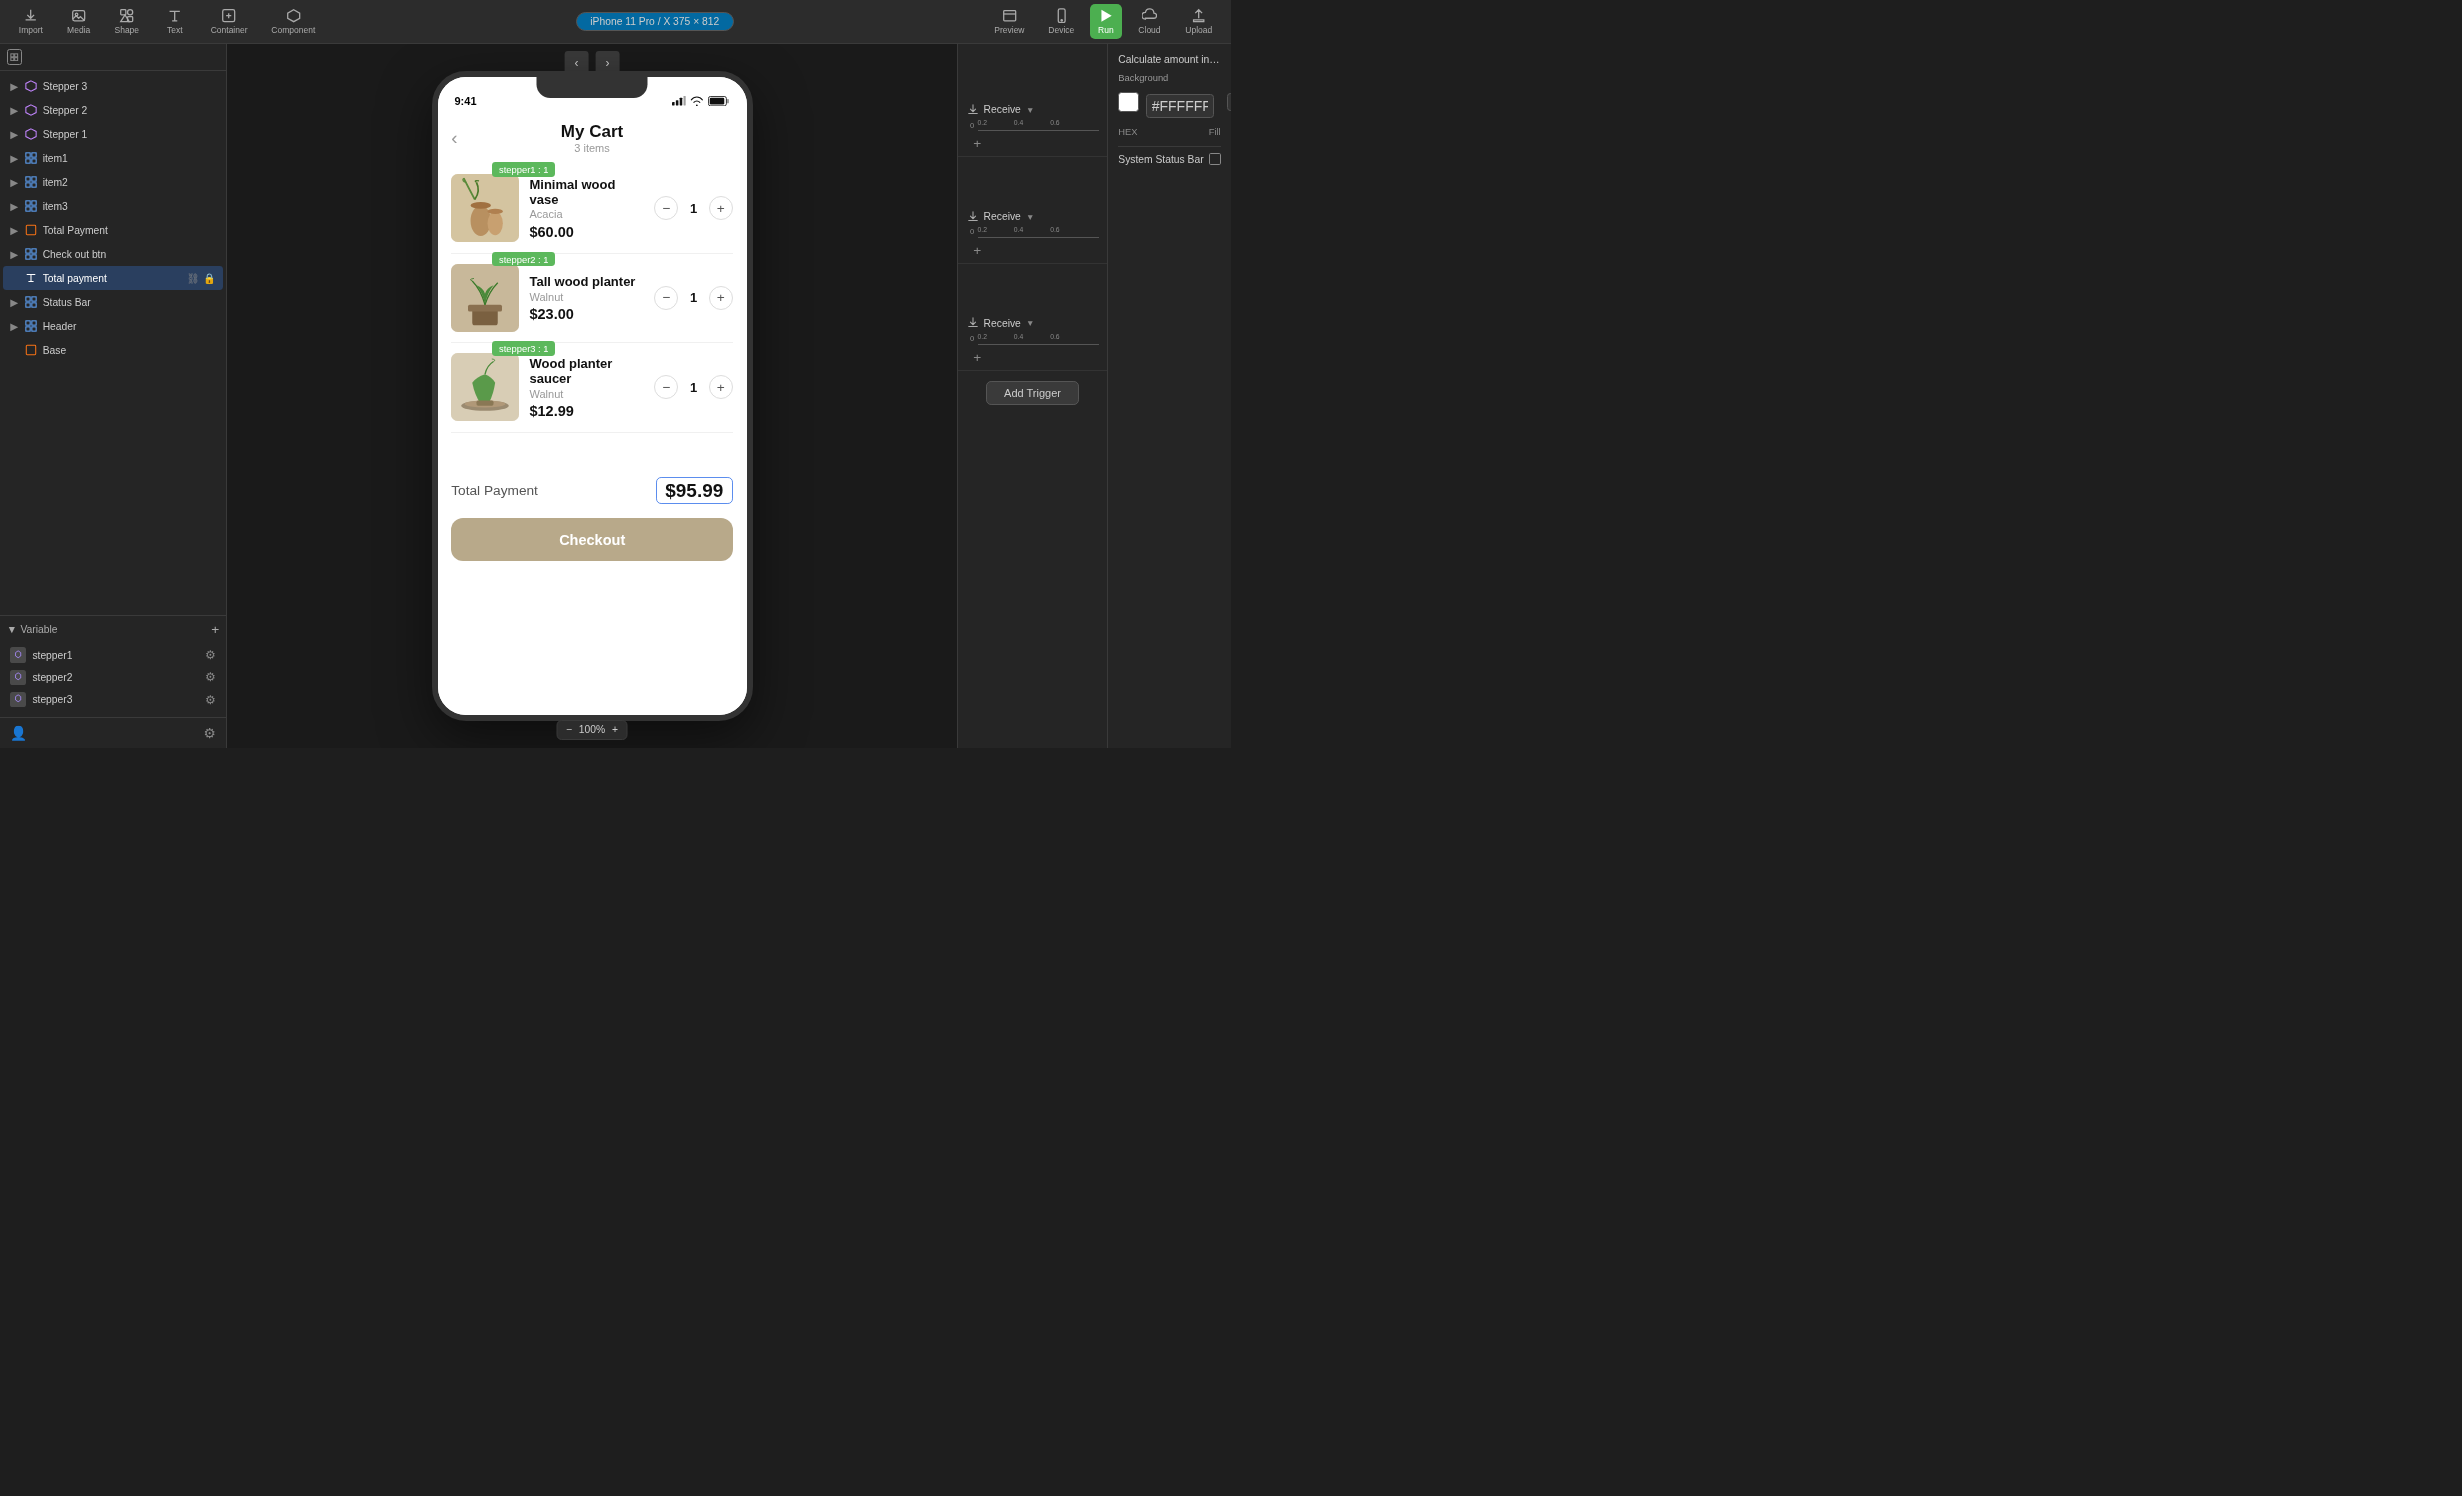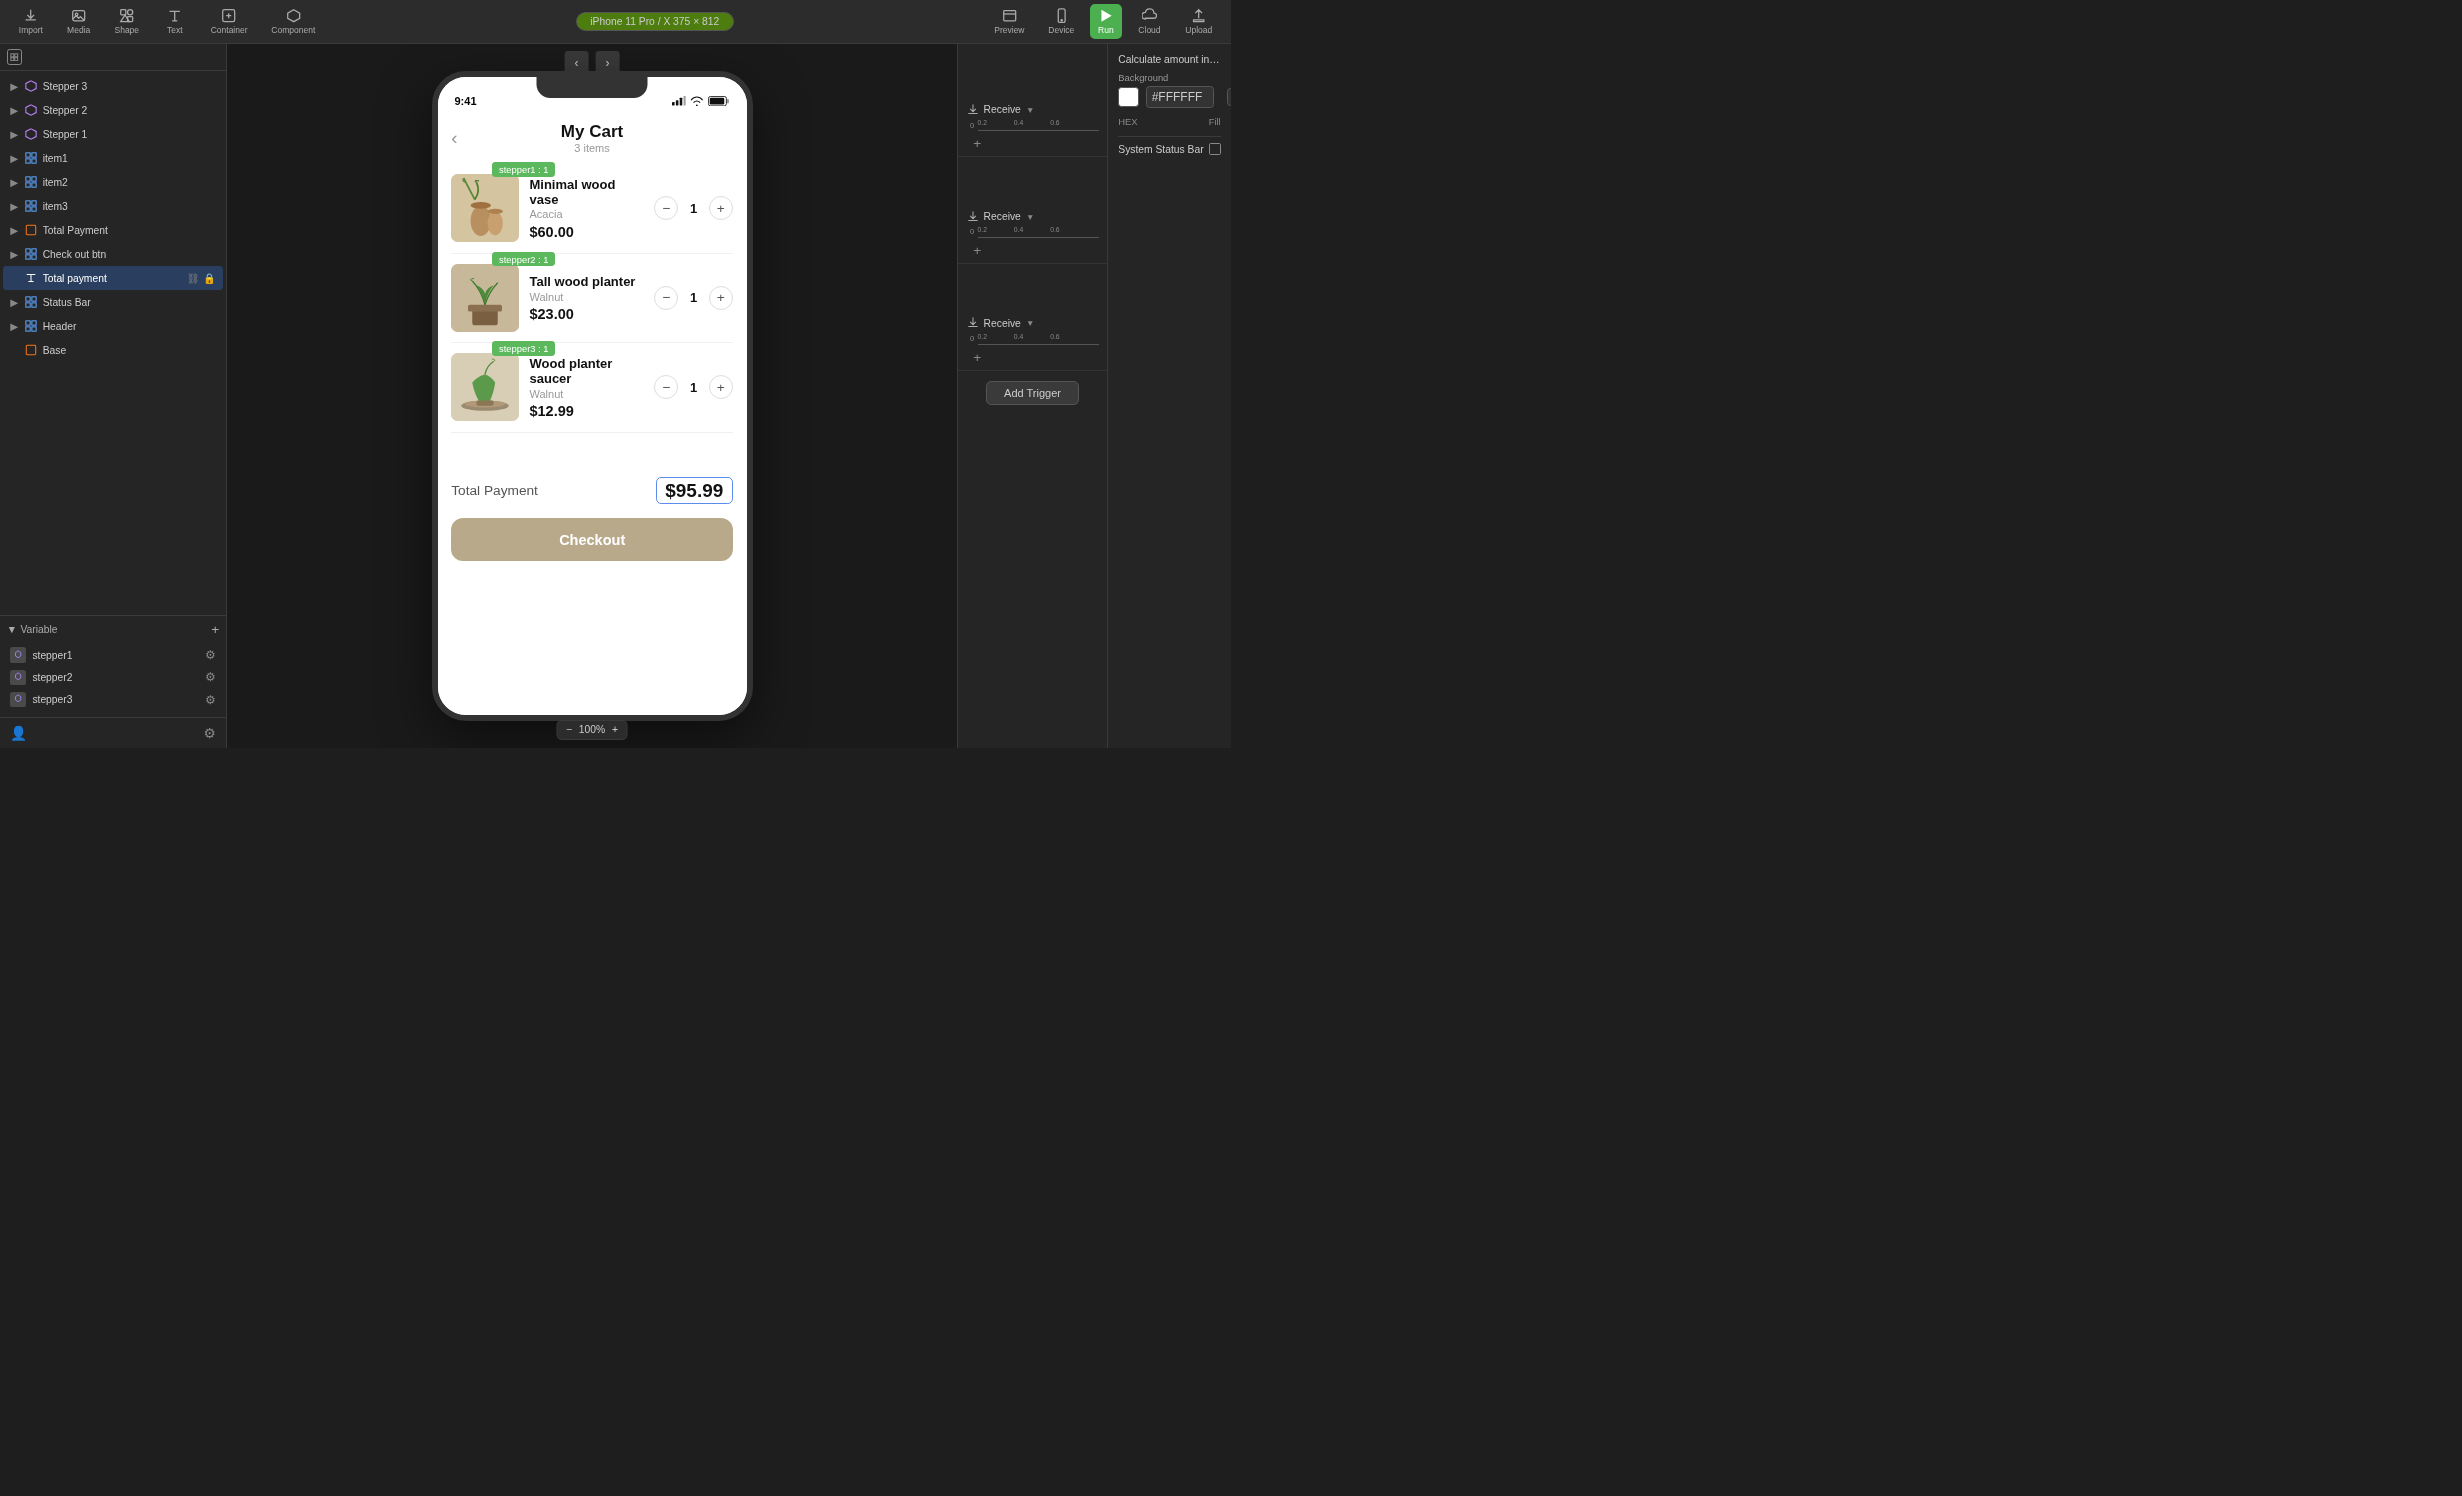--- a/index.html
+++ b/index.html
@@ -37,21 +37,21 @@
       cursor: pointer;
       min-width: 41px;
     }
     .toolbar-btn svg { width: 15.4px; height: 15.4px; }
     .toolbar-center {
       flex: 1;
       display: flex;
       justify-content: center;
     }
     .device-pill {
-      background: #4d7c0f;
+      background: #0369a1;
       border: 0.9px solid #555;
       border-radius: 13.7px;
       padding: 3.4px 13.7px;
       color: #ccc;
       font-size: 10.3px;
     }
     .toolbar-right {
       display: flex;
       gap: 6.8px;
       align-items: center;
@@ -436,23 +436,24 @@
       background: white;
       border: 0.9px solid #555;
       border-radius: 3.4px;
       flex-shrink: 0;
     }
     .hex-input {
       background: #333;
       border: 0.9px solid #555;
       border-radius: 3.4px;
       color: #ccc;
-      font-size: 12px;
+      font-size: 14px;
       padding: 2.6px 5.1px;
       width: 68px;
+      margin-top: 8px;
     }
     .opacity-input {
       background: #333;
       border: 0.9px solid #555;
       border-radius: 3.4px;
       color: #ccc;
       font-size: 9.4px;
       padding: 2.6px 5.1px;
       width: 34px;
     }

